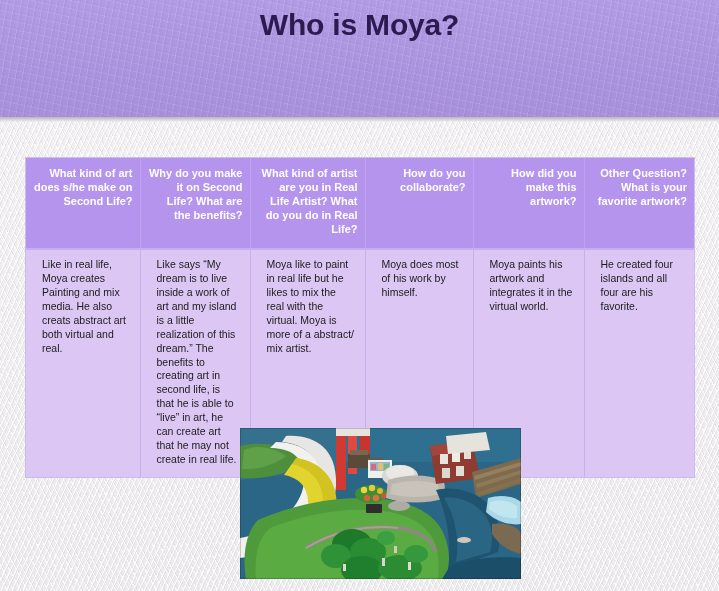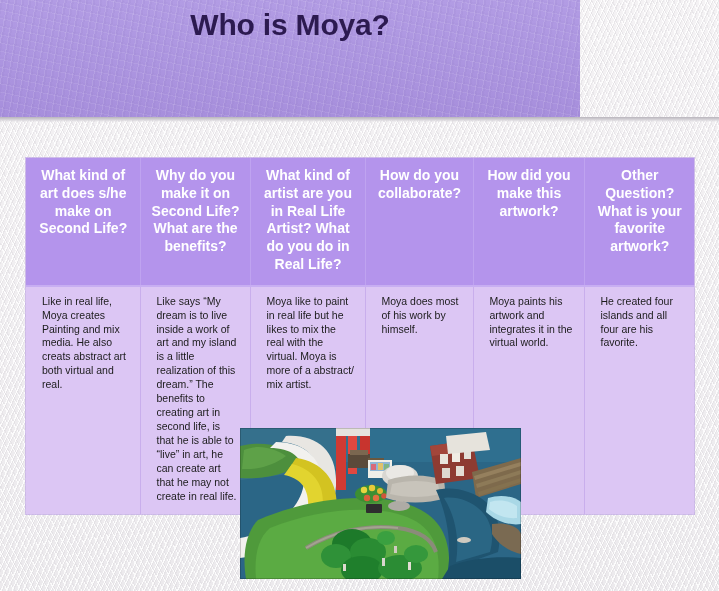--- a/index.html
+++ b/index.html
@@ -24,21 +24,21 @@
       repeating-linear-gradient(115deg, rgba(255,255,255,0.85) 0px, rgba(255,255,255,0.85) 1px, rgba(224,221,225,0.55) 1px, rgba(224,221,225,0.55) 2px, rgba(255,255,255,0.0) 2px, rgba(255,255,255,0.0) 5px),
       repeating-linear-gradient(62deg, rgba(255,255,255,0.8) 0px, rgba(255,255,255,0.8) 1px, rgba(220,217,222,0.45) 1px, rgba(220,217,222,0.45) 2px, rgba(255,255,255,0.0) 2px, rgba(255,255,255,0.0) 6px),
       linear-gradient(#f4f2f4, #eceaed);
   }
 
   
   #title-banner {
     position: absolute;
     left: 0;
     top: 0;
-    width: 580px;
+    width: 719px;
     height: 117px;
     background-color: #ab94df;
     background-image:
       repeating-linear-gradient(100deg, rgba(255,255,255,0.10) 0px, rgba(255,255,255,0.10) 1px, rgba(140,118,190,0.10) 1px, rgba(140,118,190,0.10) 3px, rgba(255,255,255,0) 3px, rgba(255,255,255,0) 7px),
       repeating-linear-gradient(12deg, rgba(255,255,255,0.08) 0px, rgba(255,255,255,0.08) 1px, rgba(150,128,200,0.08) 1px, rgba(150,128,200,0.08) 3px, rgba(255,255,255,0) 3px, rgba(255,255,255,0) 8px),
       linear-gradient(#b29cE4, #a78fdc);
     box-sizing: border-box;
   }
   #banner-shadow {
     position: absolute;
@@ -79,24 +79,24 @@
   #content-table col.c0 { width: 114px; }
   #content-table col.c1 { width: 110px; }
   #content-table col.c2 { width: 115px; }
   #content-table col.c3 { width: 108px; }
   #content-table col.c4 { width: 111px; }
   #content-table col.c5 { width: 110px; }
 
   #content-table th {
     background-color: #b494ec;
     color: #ffffff;
-    font-size: 14px;
+    font-size: 11px;
     font-weight: bold;
     line-height: 1.27;
-    text-align: center;
+    text-align: right;
     vertical-align: top;
     padding: 9px 7px 11px 8px;
     height: 74px;
     box-sizing: border-box;
     border-right: 1px solid #bfa3f0;
     border-bottom: 2px solid #c7aef2;
   }
   #content-table th:last-child { border-right: none; }
 
   #content-table td {

